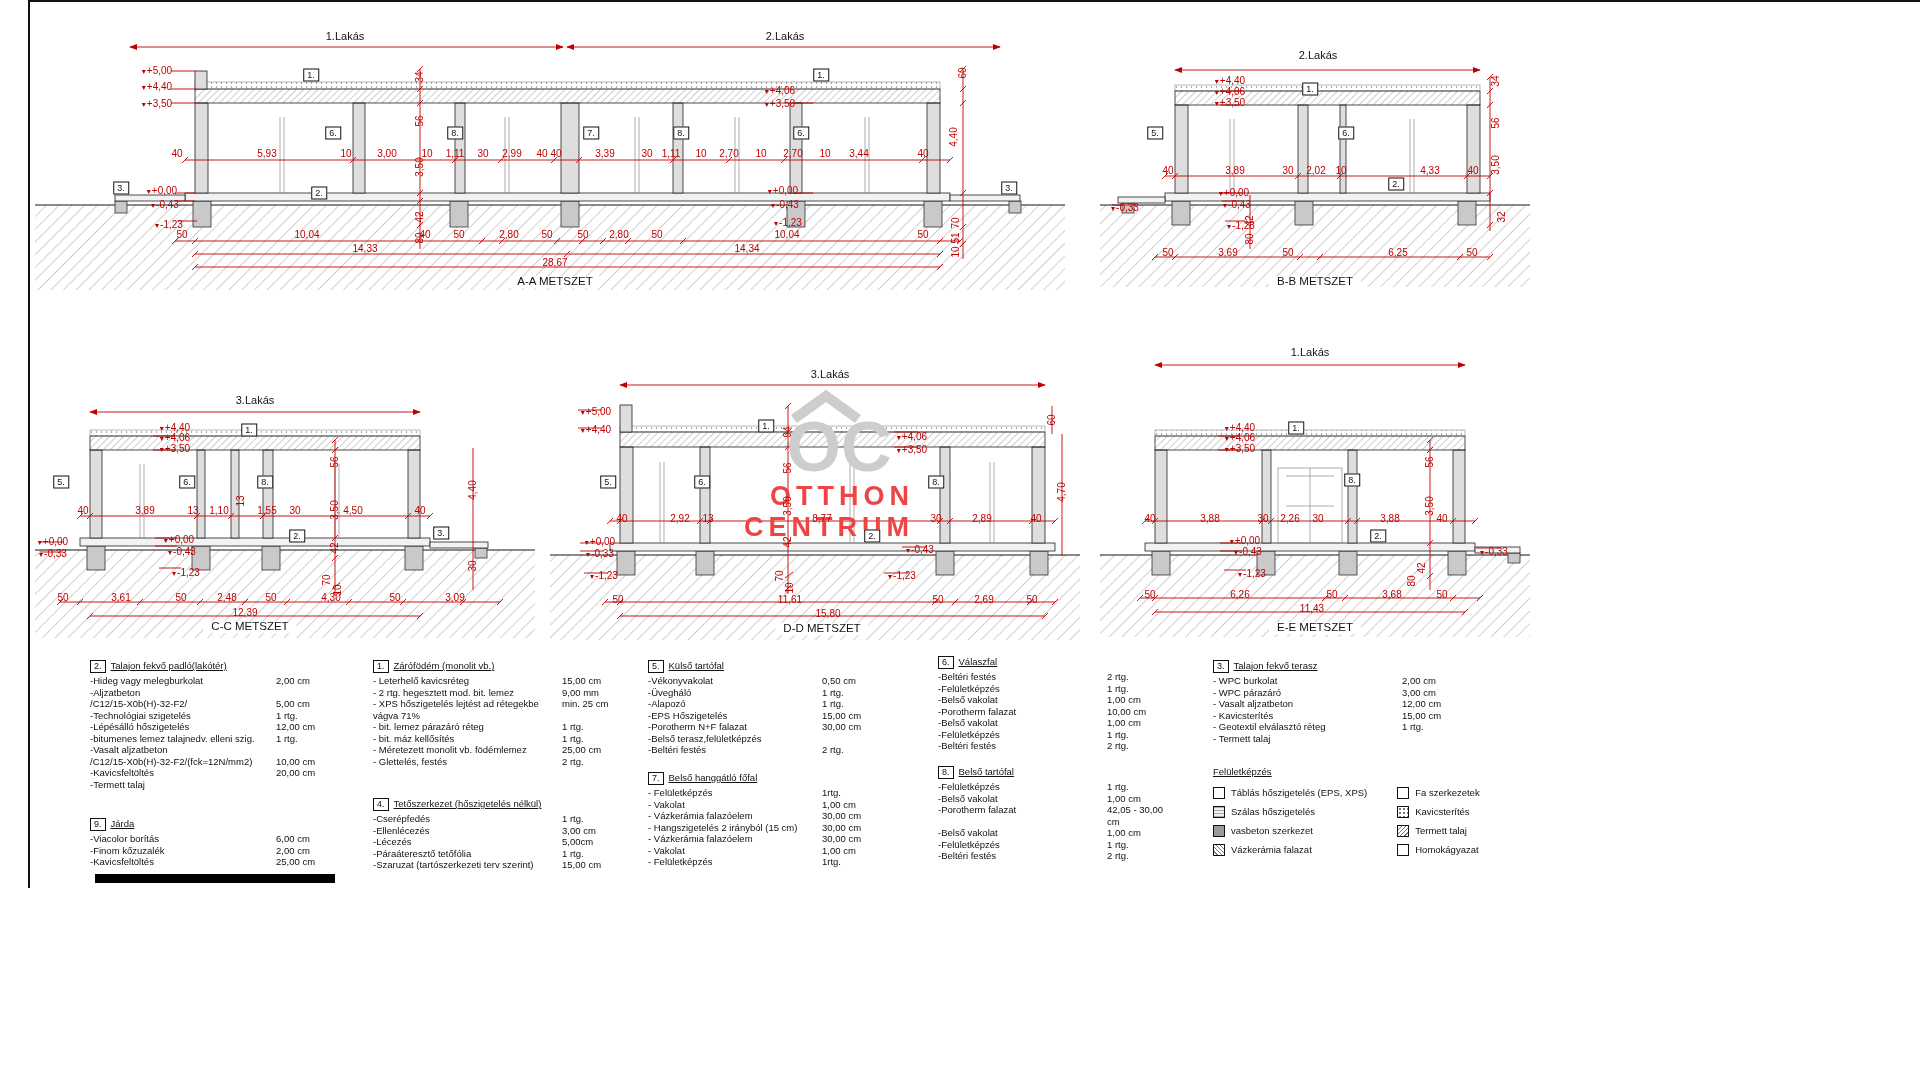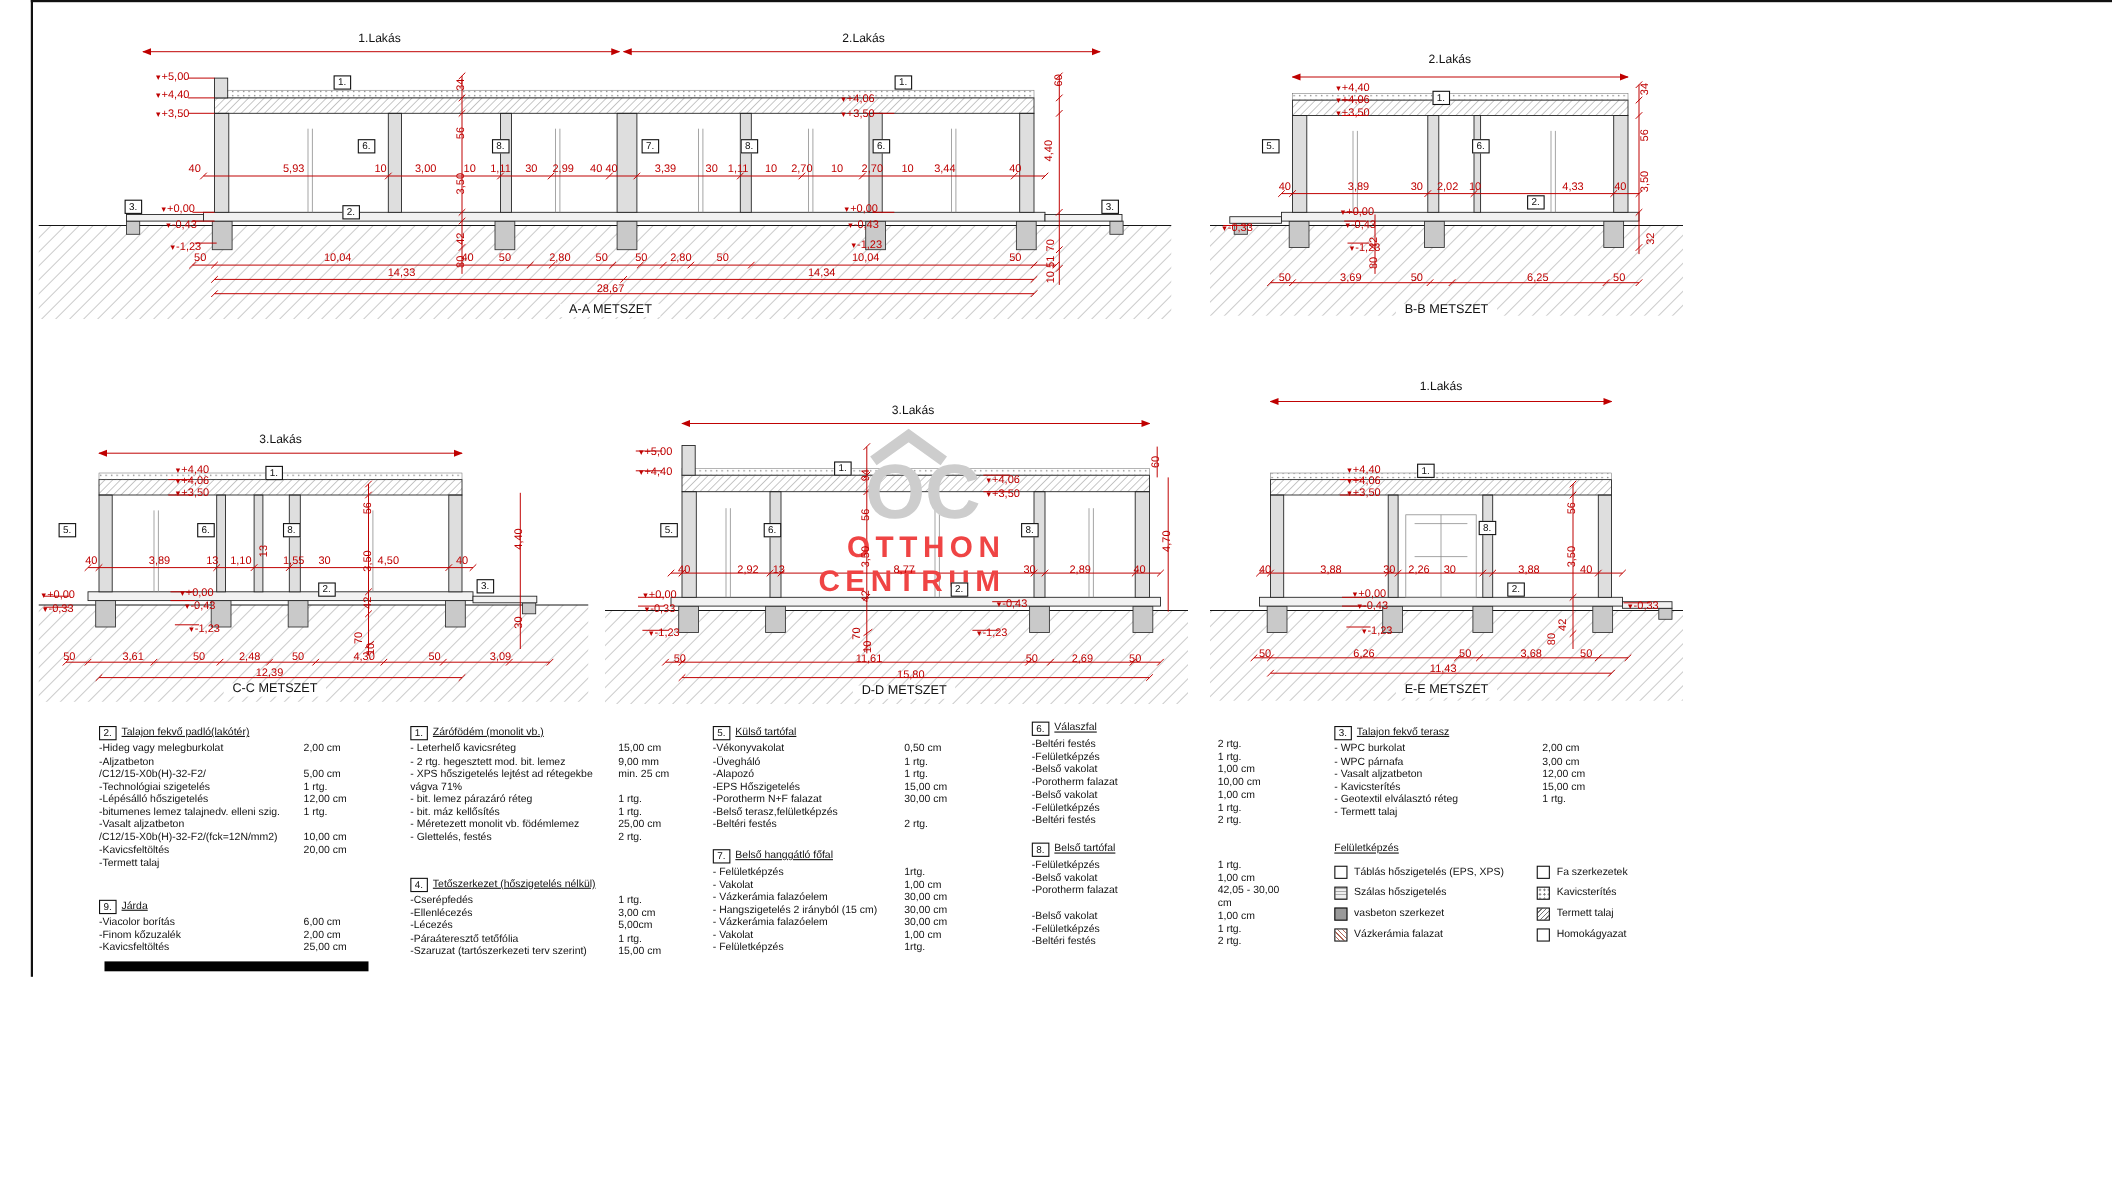--- a/index.html
+++ b/index.html
@@ -537,21 +537,21 @@
   <div class="lg" style="left:1213px;top:660px;width:255px;">
       <div class="lg-head">
         <span class="lg-num">3.</span>
         <span class="lg-title">Talajon fekvő terasz</span>
       </div>
       <div class="lg-row">
         <span class="lg-name">- WPC burkolat</span>
         <span class="lg-val">2,00 cm</span>
       </div>
       <div class="lg-row">
-        <span class="lg-name">- WPC párnafa</span>
+        <span class="lg-name">- WPC párazáró</span>
         <span class="lg-val">3,00 cm</span>
       </div>
       <div class="lg-row">
         <span class="lg-name">- Vasalt aljzatbeton</span>
         <span class="lg-val">12,00 cm</span>
       </div>
       <div class="lg-row">
         <span class="lg-name">- Kavicsterítés</span>
         <span class="lg-val">15,00 cm</span>
       </div>

